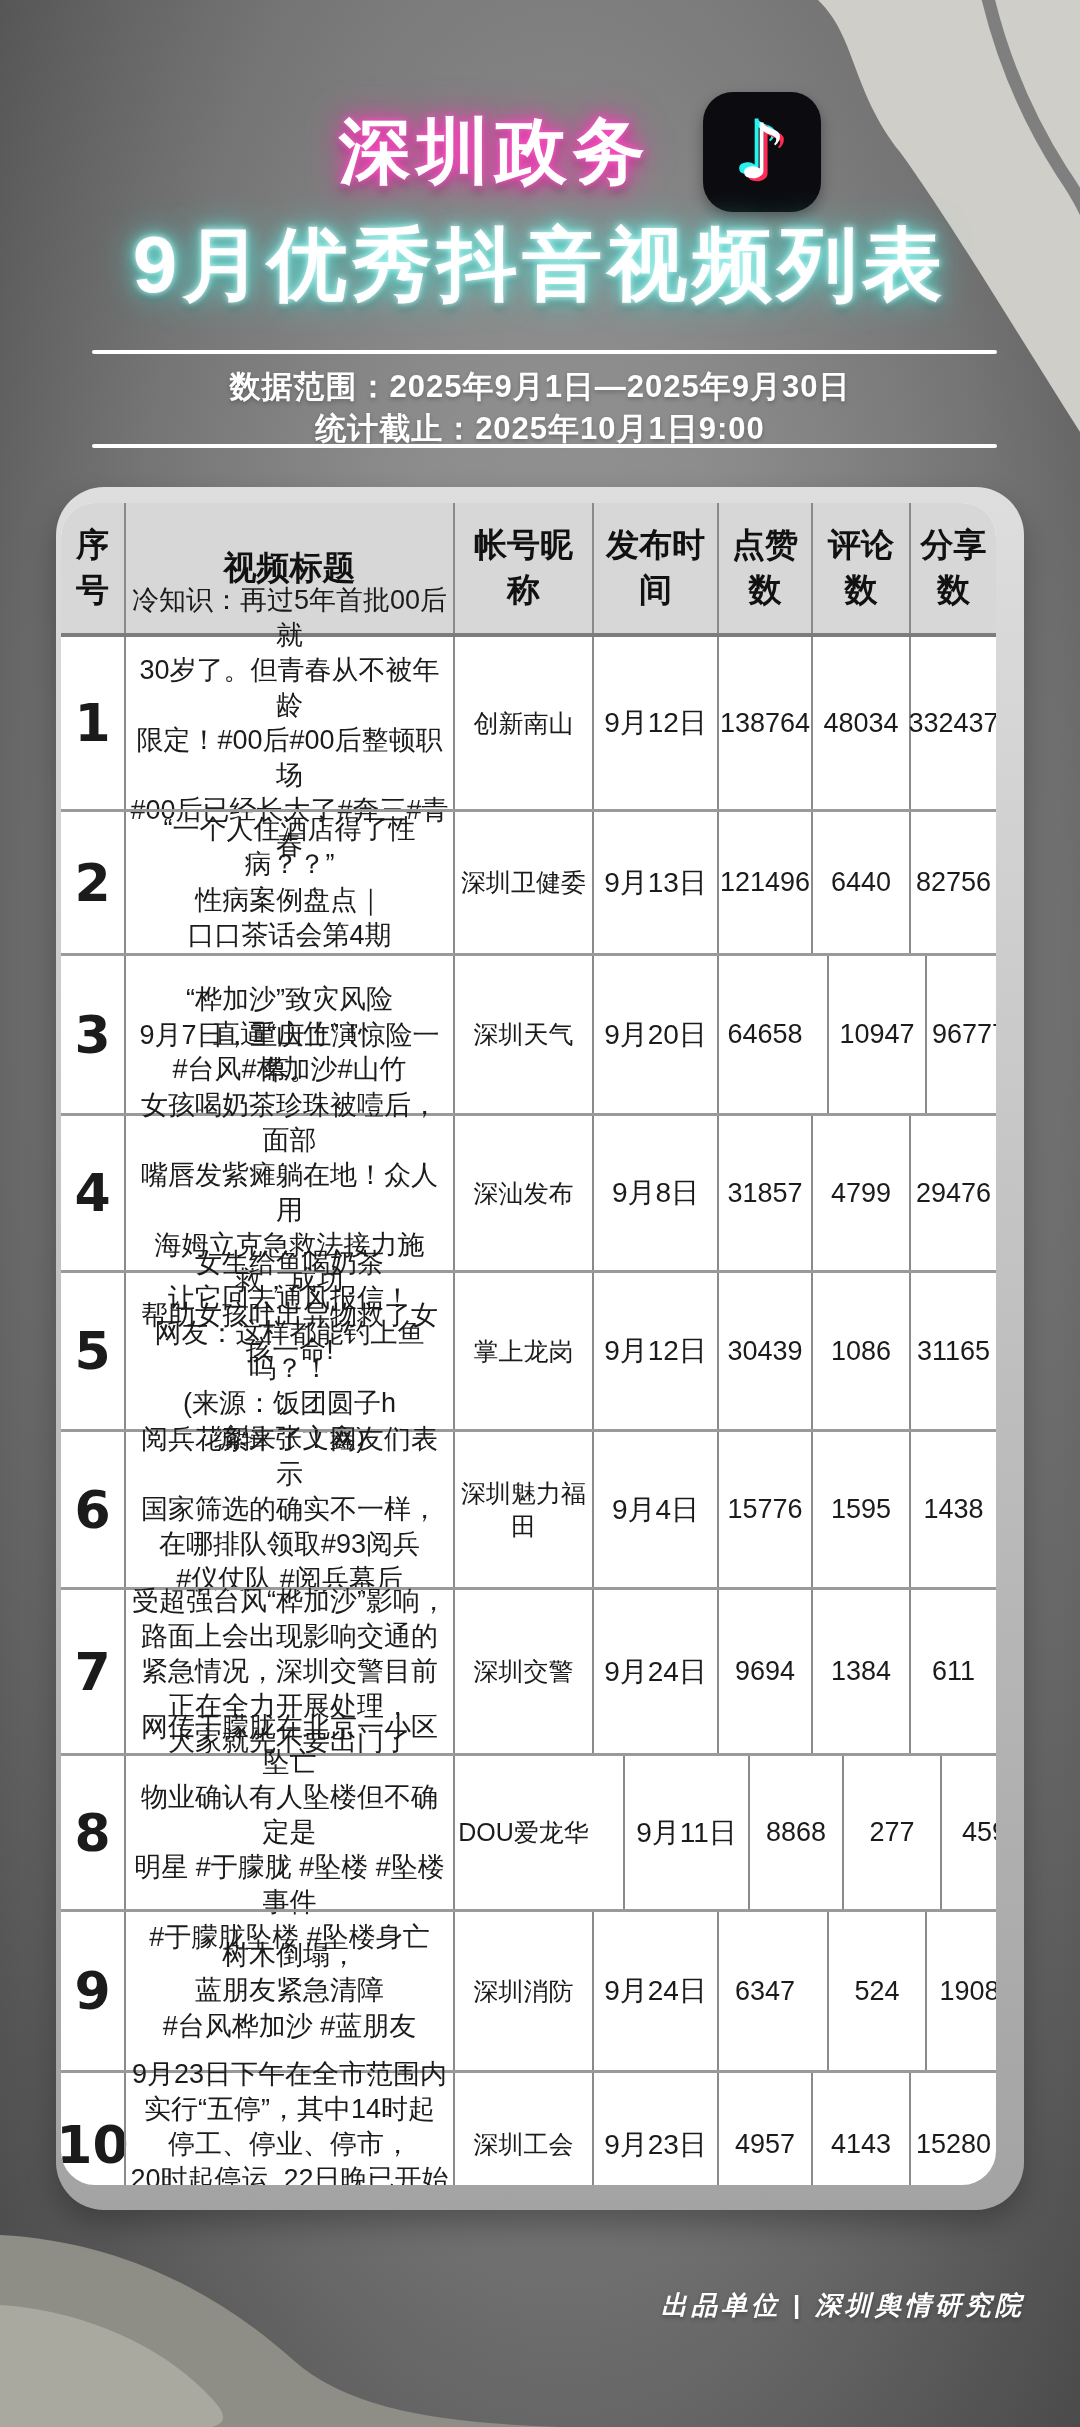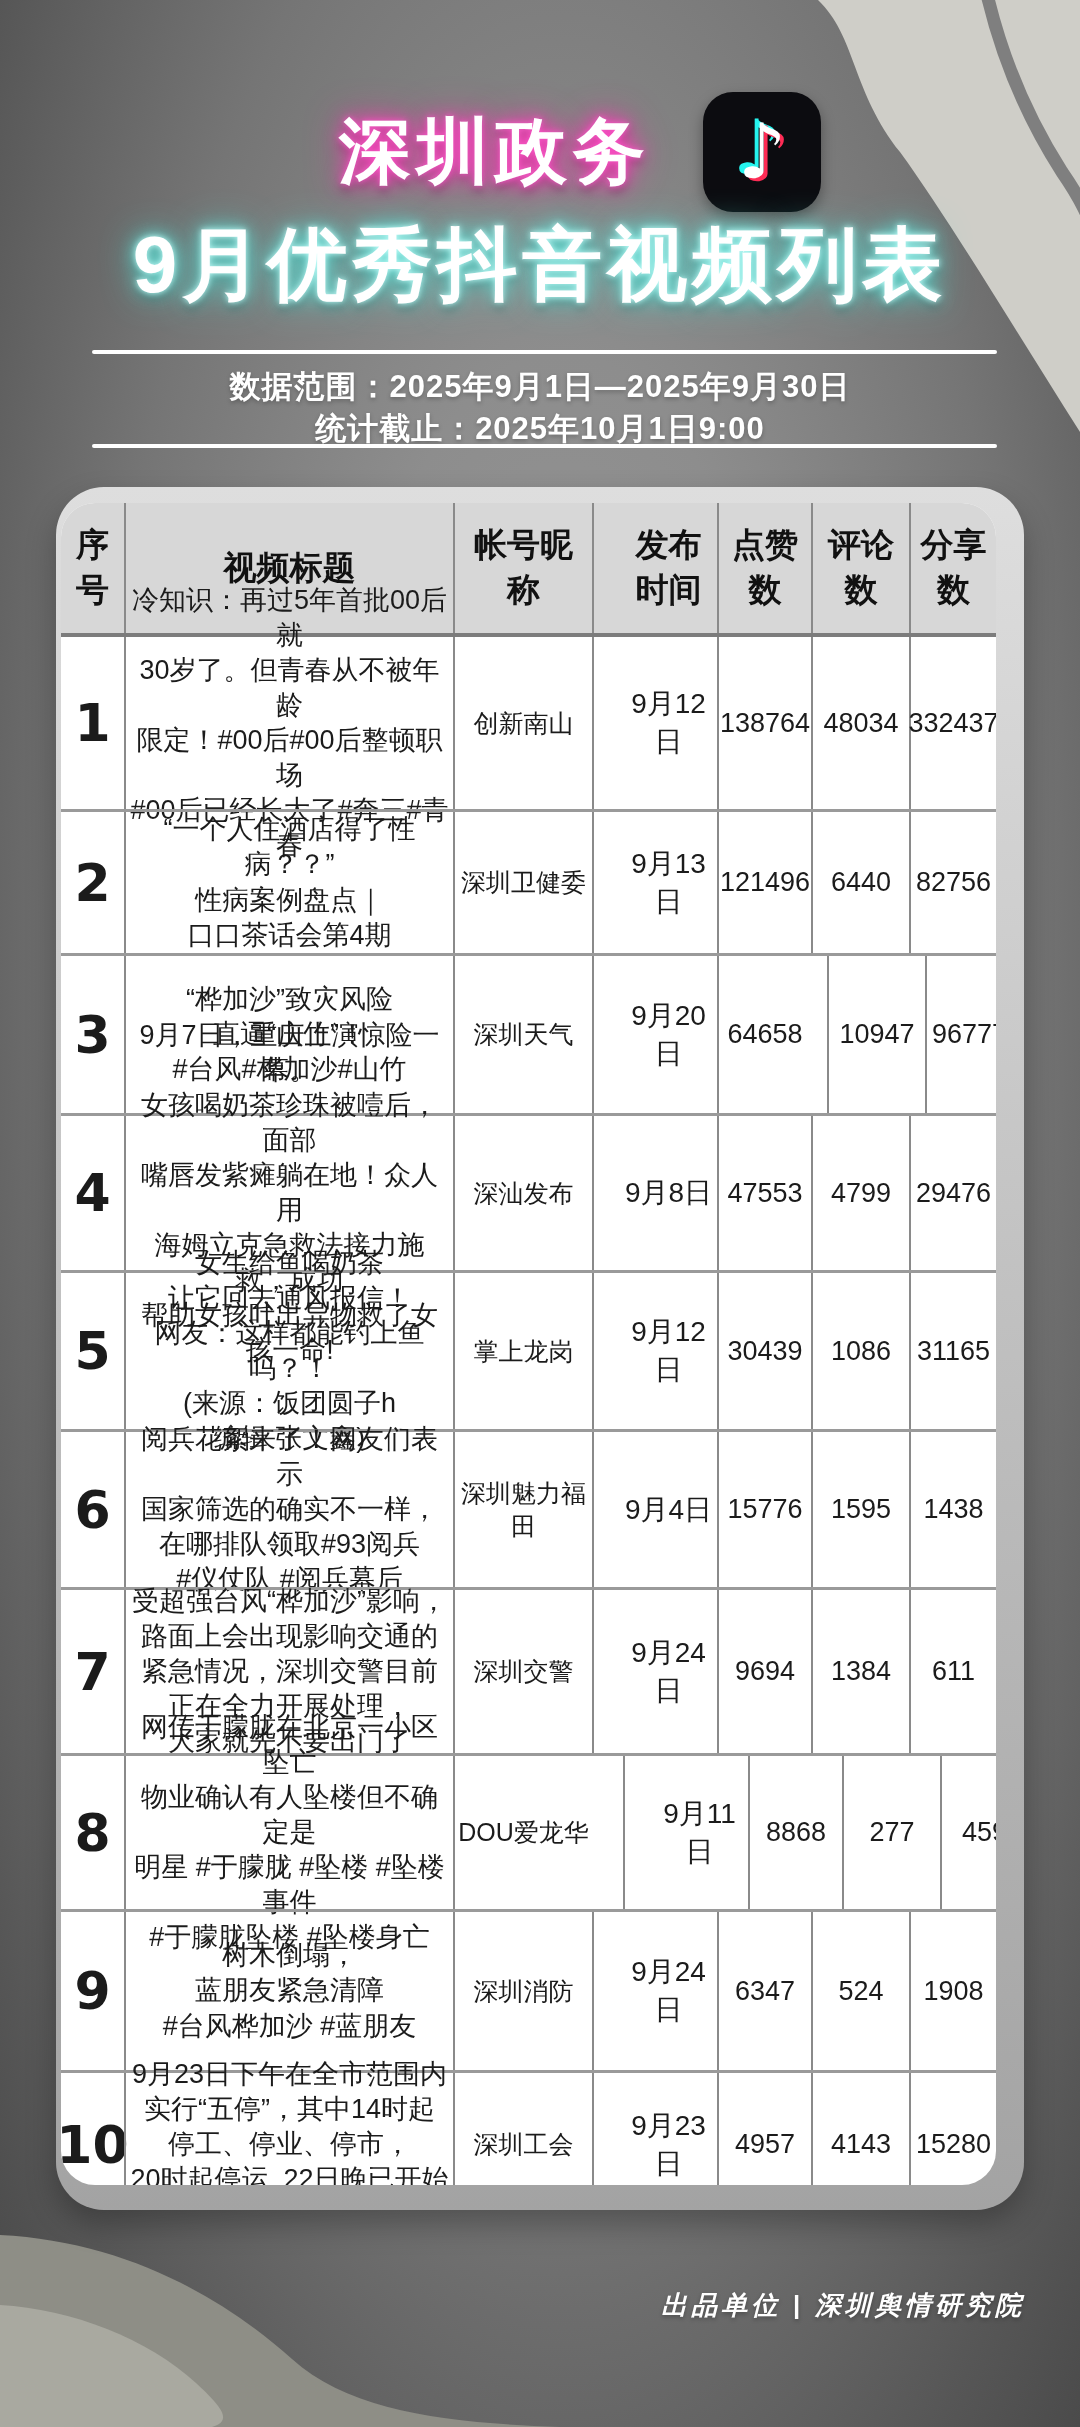--- a/index.html
+++ b/index.html
@@ -45,21 +45,21 @@
   }
   .trow{display:flex;flex:0 0 auto;align-items:stretch;border-top:3px solid #9a9a9a;}
   .trow.head{border-top:none;background:#d7d7d7;height:130px;}
   .trow.body:first-of-type{border-top:4px solid #7c7c7c;}
   .tcell{display:flex;align-items:center;justify-content:center;text-align:center;box-sizing:border-box;border-left:2px solid #8a8a8a;padding:2px 3px;}
   .tcell.first{border-left:none;}
   .head .tcell{font-family:"Liberation Serif","DejaVu Serif",serif;font-weight:bold;font-size:33px;color:#111;}
   .cell-no{font-size:52px;font-weight:bold;font-family:"DejaVu Sans","Liberation Sans",sans-serif;}
   .cell-title{font-size:27px;line-height:1.3;white-space:pre-line;}
   .cell-account{font-size:25px;}
-  .cell-date{font-size:28px;padding-left:29px;}
+  .cell-date{font-size:28px;}
   .cell-num{font-size:27px;}
   
   .credit{
     position:absolute;top:2288px;right:55px;color:#fff;font-size:26px;font-weight:bold;
     font-style:italic;letter-spacing:4px;text-shadow:0 2px 4px rgba(0,0,0,.3);
   }
 </style>
 </head>
 <body>
 
@@ -134,21 +134,21 @@
           <div class="tcell cell-num" style="flex: 0 0 87px; width: 87px;">96777</div>
         </div><div class="trow body" style="height: 154px;">
           <div class="tcell first cell-no" style="flex: 0 0 63px; width: 63px;">4</div>
           <div class="tcell cell-title" style="flex: 0 0 329px; width: 329px;">9月7日，重庆上演惊险一幕。
 女孩喝奶茶珍珠被噎后，面部
 嘴唇发紫瘫躺在地！众人用
 海姆立克急救法接力施救，成功
 帮助女孩吐出异物救了女孩一命!</div>
           <div class="tcell cell-account" style="flex: 0 0 139px; width: 139px;">深汕发布</div>
           <div class="tcell cell-date" style="flex: 0 0 125px; width: 125px;">9月8日</div>
-          <div class="tcell cell-num" style="flex: 0 0 94px; width: 94px;">47553</div>
+          <div class="tcell cell-num" style="flex: 0 0 94px; width: 94px;">31857</div>
           <div class="tcell cell-num" style="flex: 0 0 98px; width: 98px;">4799</div>
           <div class="tcell cell-num" style="flex: 0 0 87px; width: 87px;">29476</div>
         </div><div class="trow body" style="height: 156px;">
           <div class="tcell first cell-no" style="flex: 0 0 63px; width: 63px;">5</div>
           <div class="tcell cell-title" style="flex: 0 0 329px; width: 329px;">女生给鱼喝奶茶
 让它回去通风报信！
 网友：这样都能钓上鱼吗？！
 (来源：饭团圆子h
 编辑 张文鑫)</div>
           <div class="tcell cell-account" style="flex: 0 0 139px; width: 139px;">掌上龙岗</div>
@@ -191,21 +191,21 @@
           <div class="tcell cell-num" style="flex: 0 0 98px; width: 98px;">277</div>
           <div class="tcell cell-num" style="flex: 0 0 87px; width: 87px;">459</div>
         </div><div class="trow body" style="height: 158px;">
           <div class="tcell first cell-no" style="flex: 0 0 63px; width: 63px;">9</div>
           <div class="tcell cell-title" style="flex: 0 0 329px; width: 329px;">树木倒塌，
 蓝朋友紧急清障
 #台风桦加沙 #蓝朋友</div>
           <div class="tcell cell-account" style="flex: 0 0 139px; width: 139px;">深圳消防</div>
           <div class="tcell cell-date" style="flex: 0 0 125px; width: 125px;">9月24日</div>
           <div class="tcell cell-num" style="flex: 0 0 94px; width: 94px;">6347</div>
-          <div class="tcell cell-num" style="flex: 0 0 98px; width: 98px;">524</div>
+          <div class="tcell cell-num" style="flex: 0 0 98px; width: 98px; margin-left: 16px;">524</div>
           <div class="tcell cell-num" style="flex: 0 0 87px; width: 87px;">1908</div>
         </div><div class="trow body" style="height: 143px;">
           <div class="tcell first cell-no" style="flex: 0 0 63px; width: 63px;">10</div>
           <div class="tcell cell-title" style="flex: 0 0 329px; width: 329px;">9月23日下午在全市范围内
 实行“五停”，其中14时起
 停工、停业、停市，
 20时起停运, 22日晚已开始停课</div>
           <div class="tcell cell-account" style="flex: 0 0 139px; width: 139px;">深圳工会</div>
           <div class="tcell cell-date" style="flex: 0 0 125px; width: 125px;">9月23日</div>
           <div class="tcell cell-num" style="flex: 0 0 94px; width: 94px;">4957</div>

